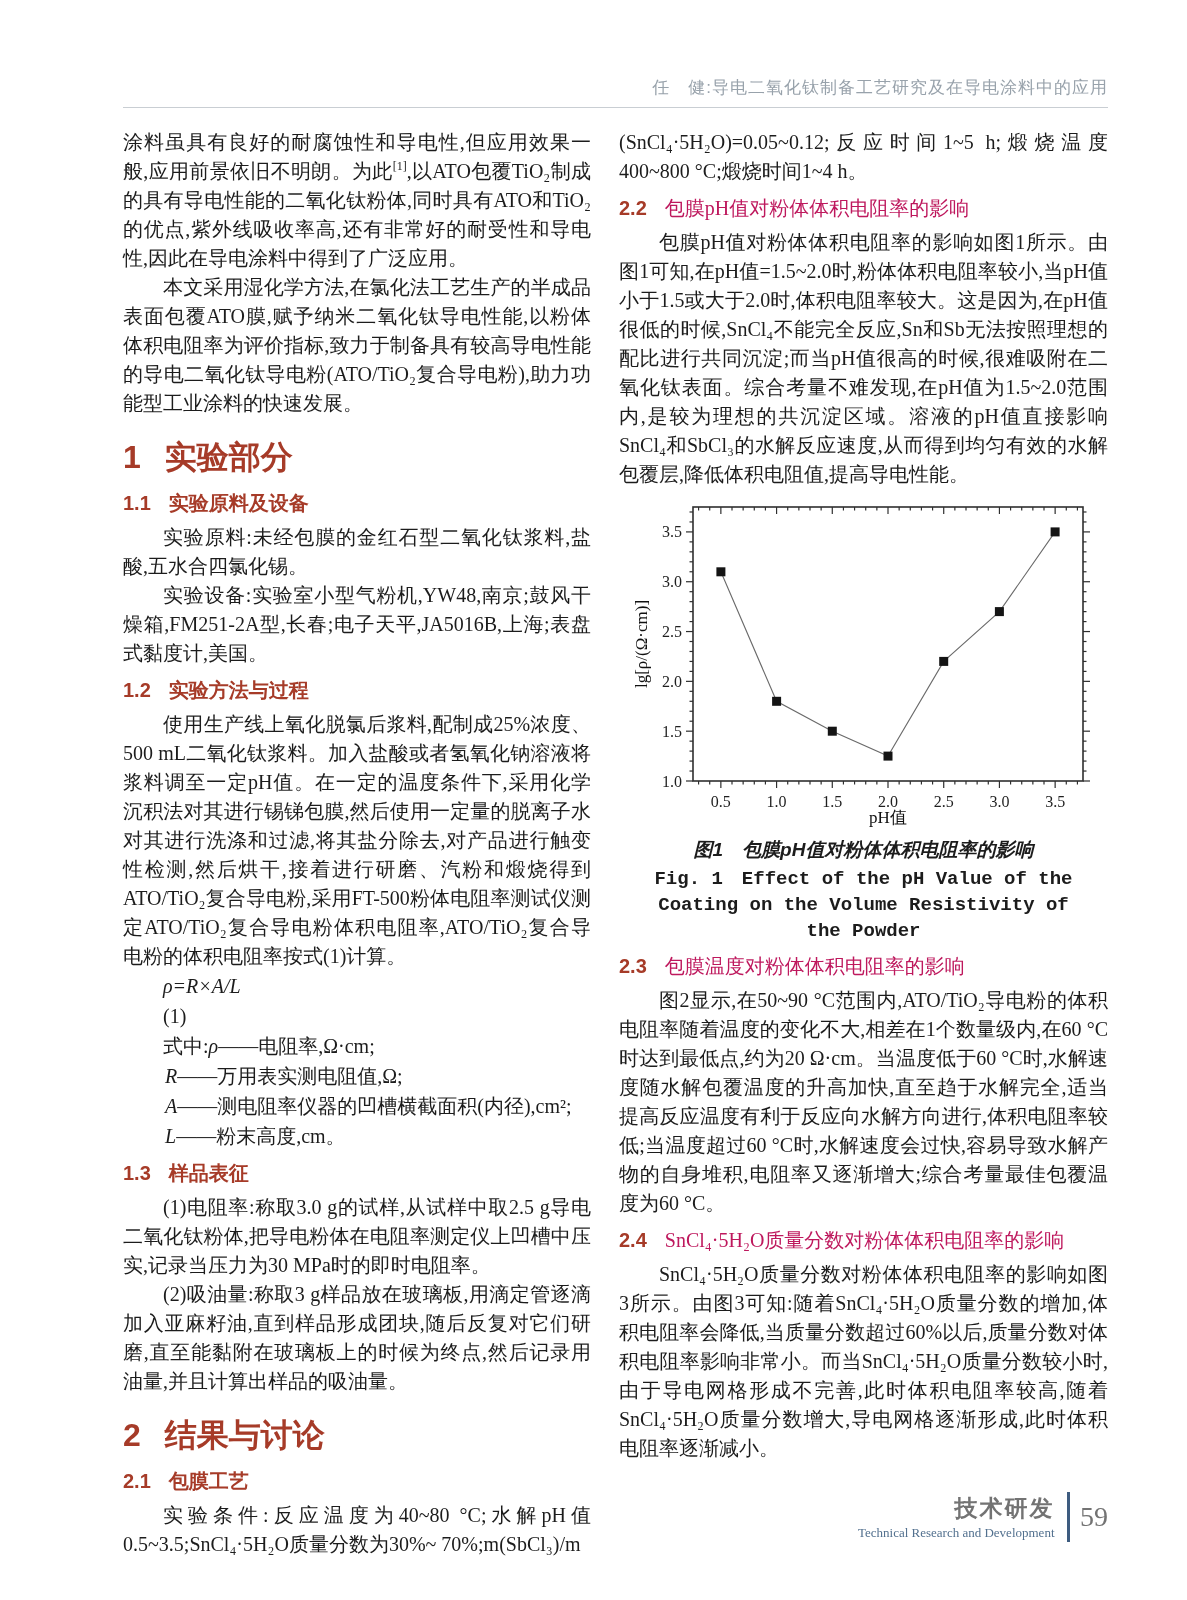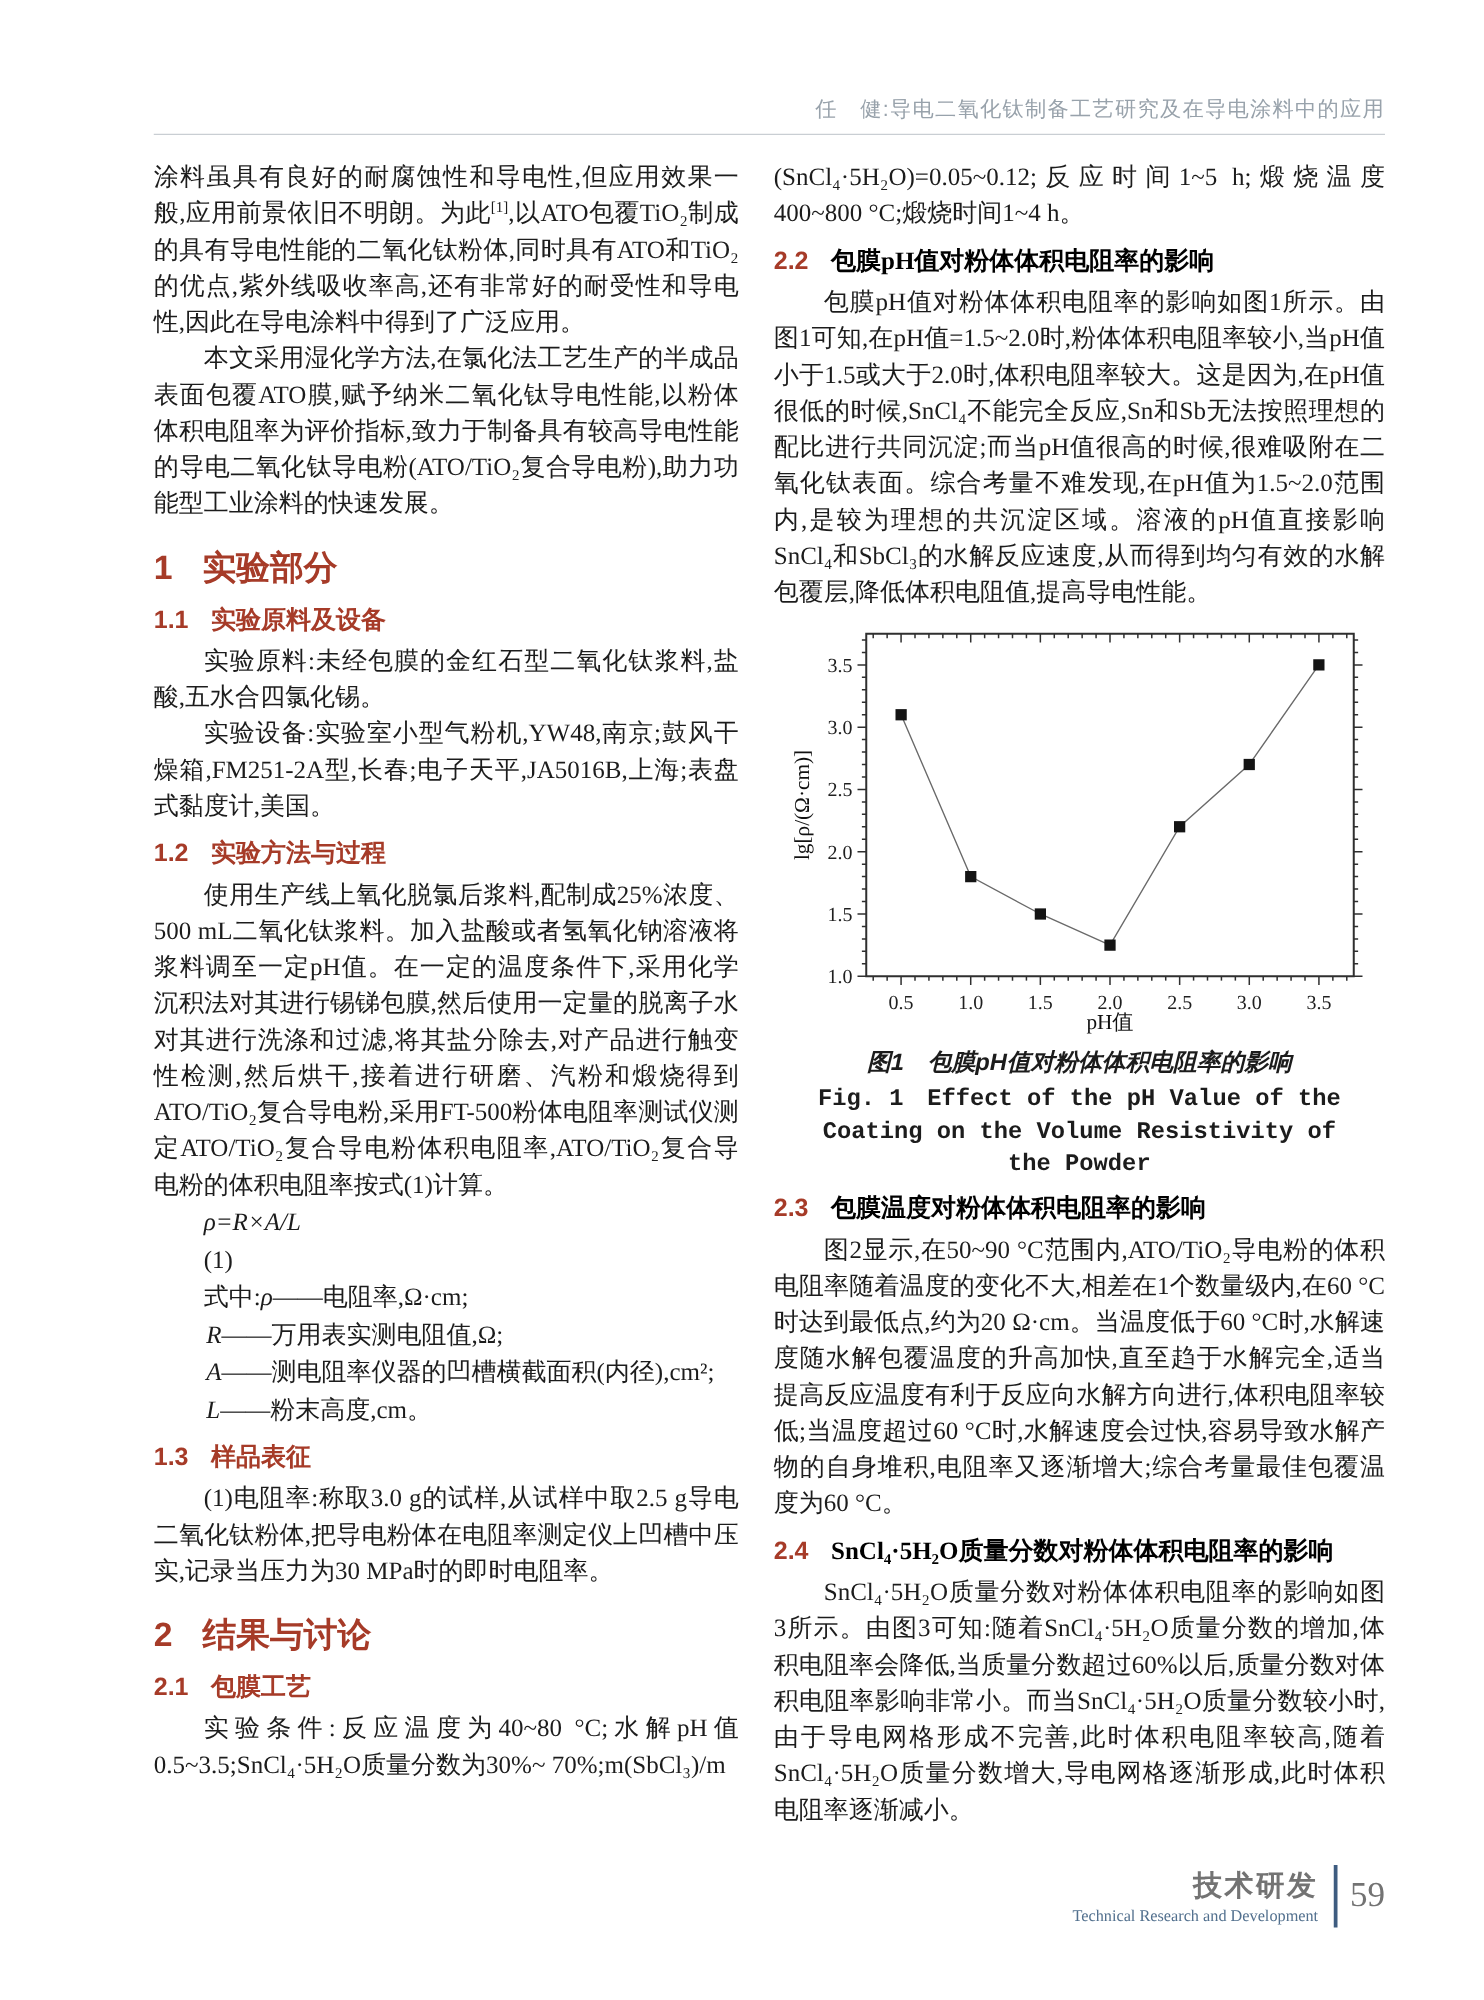--- a/index.html
+++ b/index.html
@@ -14,26 +14,26 @@
 
   
   .content{position:absolute;top:128px;left:104px;width:985px;display:flex;gap:28px;}
   .col-left{width:468px;}
   .col-right{width:489px;}
 
   p.body{font-size:20px;line-height:29px;text-align:justify;margin:0;text-indent:2em;}
   p.noindent{text-indent:0;}
 
   h1.sec{font-family:"Liberation Sans","DejaVu Sans",sans-serif;color:#a63b28;
-         font-size:27px;font-weight:bold;margin:18px 0 10px 0;}
+         font-size:32px;font-weight:bold;margin:18px 0 10px 0;}
   h1.sec .num{margin-right:24px;}
   h2.subsec{font-family:"Liberation Sans","DejaVu Sans",sans-serif;color:#a63b28;
             font-size:20px;font-weight:bold;margin:9px 0 6px 0;}
   h2.subsec .num{margin-right:18px;}
-  h2.subsec .t-black{color:#000000;font-family:"Liberation Serif","DejaVu Serif",serif;font-weight:700;}
+  h2.subsec .t-black{color:#be185d;font-family:"Liberation Serif","DejaVu Serif",serif;font-weight:400;}
 
   sup.ref{font-size:12px;vertical-align:super;line-height:0;}
 
   
   .formula{margin:0 0 0 2em;font-size:20px;line-height:30px;}
   .formula-row{display:flex;padding-right:6px;flex-direction:column;}
   .formula-row i{font-style:italic;}
   .where-line{padding-left:0;}
   .where-line.cont{padding-left:0.1em;}
   .where-line i{font-style:italic;}
@@ -88,20 +88,21 @@
           <span>(1)</span>
         </div>
         <div class="where-line"><span>式中:</span><i>ρ</i><span>——电阻率,Ω·cm;</span></div>
         <div class="where-line cont"><i>R</i><span>——万用表实测电阻值,Ω;</span></div>
         <div class="where-line cont"><i>A</i><span>——测电阻率仪器的凹槽横截面积(内径),cm²;</span></div>
         <div class="where-line cont"><i>L</i><span>——粉末高度,cm。</span></div>
       </div>
 
       <h2 class="subsec"><span class="num">1.3</span><span>样品表征</span></h2>
       <p class="body">(1)电阻率:称取3.0 g的试样,从试样中取2.5 g导电二氧化钛粉体,把导电粉体在电阻率测定仪上凹槽中压实,记录当压力为30 MPa时的即时电阻率。</p>
+      <p class="body">(2)吸油量:称取3 g样品放在玻璃板,用滴定管逐滴加入亚麻籽油,直到样品形成团块,随后反复对它们研磨,直至能黏附在玻璃板上的时候为终点,然后记录用油量,并且计算出样品的吸油量。</p>
 
       <h1 class="sec"><span class="num">2</span><span>结果与讨论</span></h1>
 
       <h2 class="subsec"><span class="num">2.1</span><span>包膜工艺</span></h2>
       <p class="body">实验条件:反应温度为40~80 °C;水解pH值0.5~3.5;SnCl₄·5H₂O质量分数为30%~ 70%;m(SbCl₃)/m</p>
     </div>
 
     <div class="col-right">
       <p class="body noindent">(SnCl₄·5H₂O)=0.05~0.12;反应时间1~5 h;煅烧温度400~800 °C;煅烧时间1~4 h。</p>
 

